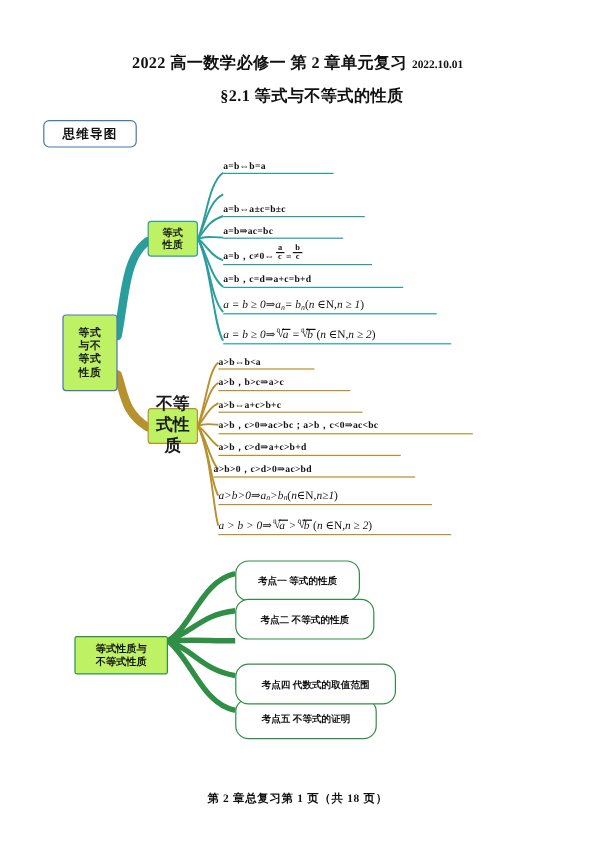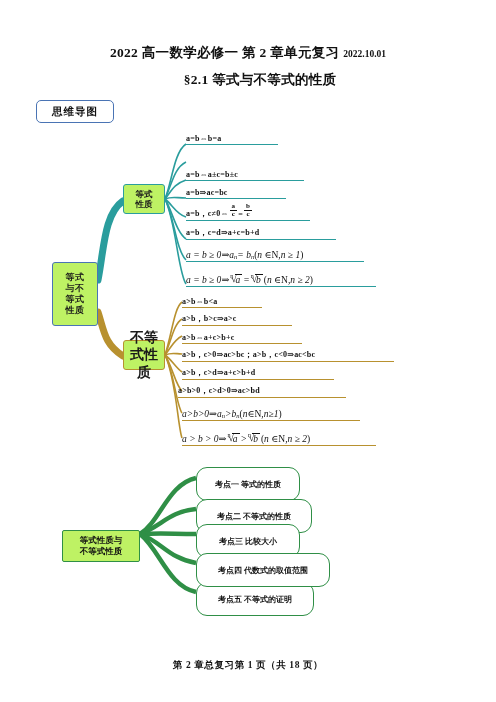--- a/index.html
+++ b/index.html
@@ -391,21 +391,20 @@
 
     <div class="node node-green-root">
       <div>
         <span>等式性质与</span><br>
         <span>不等式性质</span>
       </div>
     </div>
 
     <div class="node-green-item" style="left:196px; top:345px;  width:104px;">考点一  等式的性质</div>
     <div class="node-green-item" style="left:196px; top:377px;  width:116px;">考点二  不等式的性质</div>
-    <div class="node-green-item" style="left:196px; top:402px;  width:104px;">考点三  比较大小</div>
     <div class="node-green-item" style="left:196px; top:460px;  width:118px;">考点五  不等式的证明</div>
     <div class="node-green-item" style="left:196px; top:431px;  width:134px;">考点四  代数式的取值范围</div>
   </div>
 
   <div class="doc-footer">
     <span>第 2 章总复习</span>
     <span>第 1 页（共 18 页）</span>
   </div>
 
 </div>

